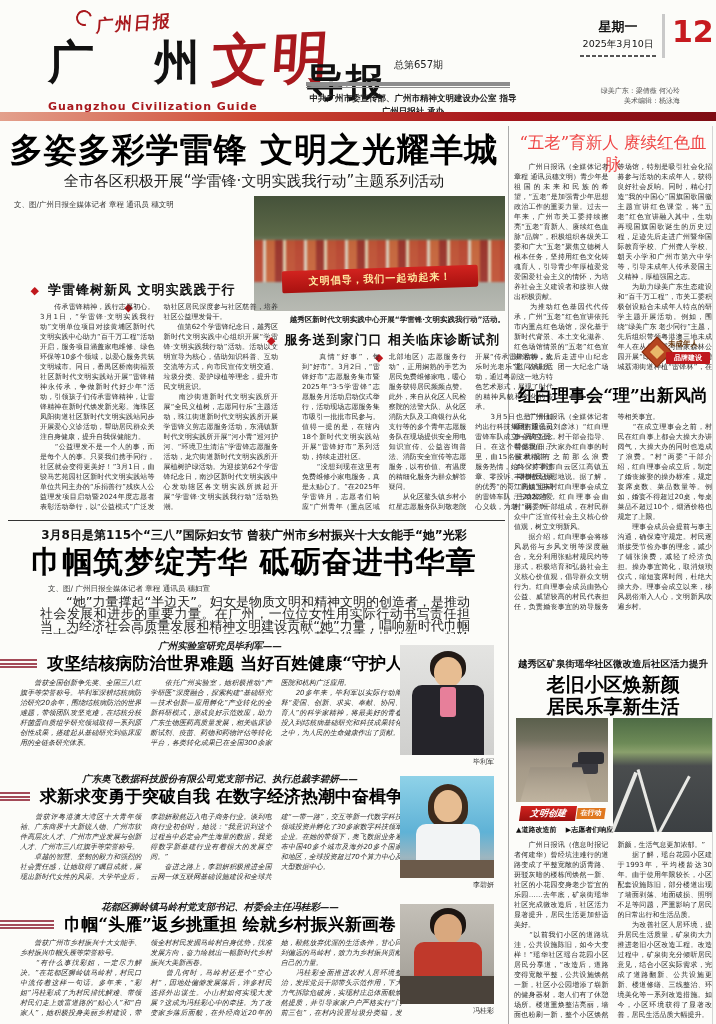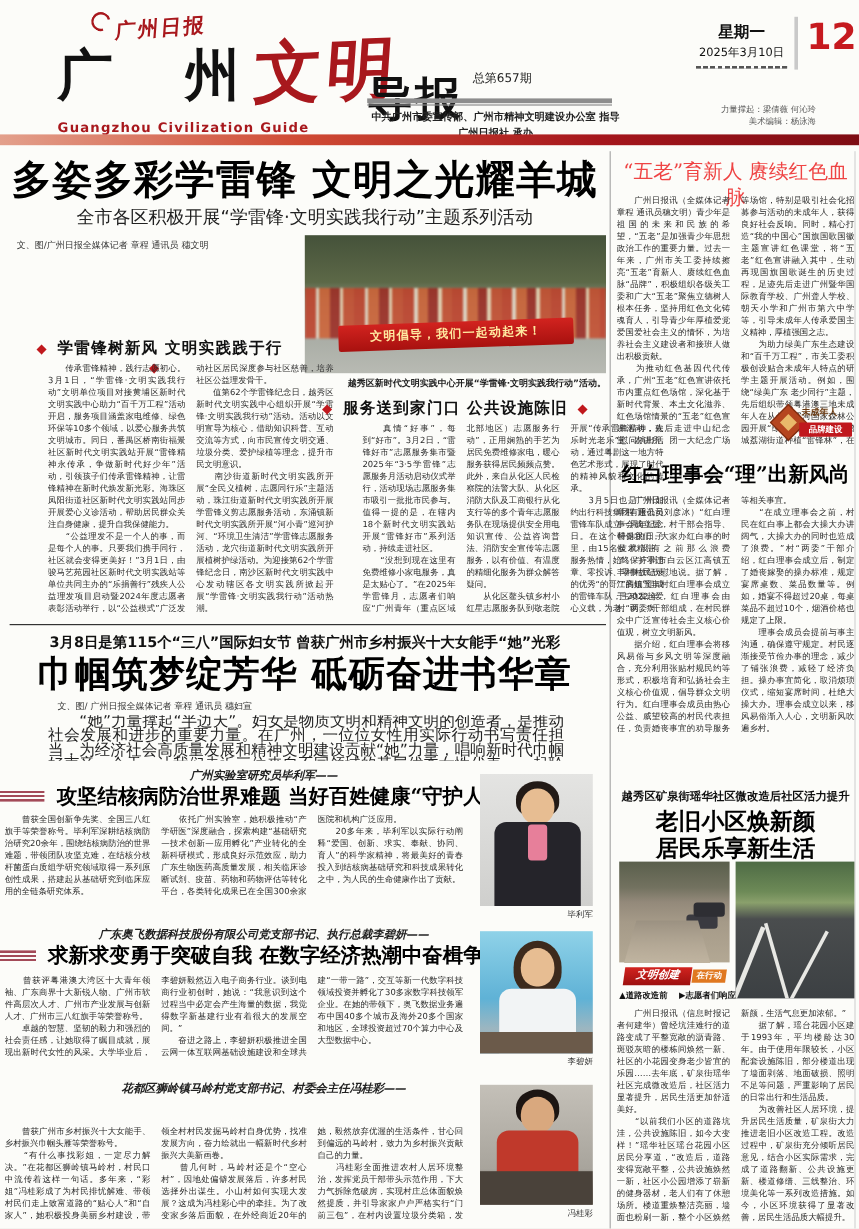--- a/index.html
+++ b/index.html
@@ -82,21 +82,21 @@
   
   .women-kicker { position:absolute; left:0; top:527px; width:508px; text-align:center; font-size:12px; font-weight:bold; color:#111; }
   .women-headline { position:absolute; left:0; top:542px; width:508px; text-align:center; font-size:30px; font-weight:900; color:#000; letter-spacing:1px; font-family:"DejaVu Serif",serif; }
   .women-byline { position:absolute; left:48px; top:584px; font-size:7.5px; color:#333; }
   .women-intro { position:absolute; left:40px; top:596px; width:430px; height:38px; font-size:13px; line-height:12px; text-align:justify; color:#222; white-space:pre-line; overflow:hidden; }
 
   .prof-kicker { position:absolute; width:440px; text-align:center; font-size:9.5px; font-style:italic; font-weight:bold; color:#222; font-family:"DejaVu Serif",serif; }
   .prof-head-row { position:absolute; width:460px; display:flex; align-items:center; justify-content:center; gap:10px; }
   .prof-headline { font-size:17px; font-weight:900; color:#000; white-space:nowrap; font-family:"DejaVu Serif",serif; }
   .stripe { height:9px; width:62px; background:repeating-linear-gradient(180deg,#a34a58 0 2px,rgba(0,0,0,0) 2px 3.5px); }
-  .prof-body { position:absolute; left:4px; width:382px; }
+  .prof-body { position:absolute; left:20px; width:382px;font-style:italic; }
   .prof-photo { position:absolute; left:400px; width:94px; overflow:hidden; }
   .prof-credit { position:absolute; width:94px; left:400px; text-align:right; font-size:7px; color:#333; }
 
   .photo-bi { background:linear-gradient(180deg,#e4e4e2,#cfcfcd); }
   .photo-li { background:linear-gradient(180deg,#8fd2e8 0%,#5fb2d6 55%,#9db6c0 80%,#7e97a4 100%); }
   .photo-feng { background:linear-gradient(180deg,#c4c0b8,#a8a49c 70%,#5d5147 92%); }
   .head-shape { position:absolute; border-radius:50% 50% 46% 46%; background:#e7bd92; }
   .hair-shape { position:absolute; border-radius:50% 50% 40% 40%; background:#221a16; }
   .body-shape { position:absolute; border-radius:10px 10px 0 0; }
 
@@ -123,21 +123,21 @@
     <div>广州日报社 承办</div>
   </div>
   <div class="date-block">
     <div class="date-weekday">星期一</div>
     <div class="date-date">2025年3月10日</div>
     <div class="date-rule"></div>
   </div>
   <div class="header-vline"></div>
   <div class="page-num">12</div>
   <div class="editors">
-    <div>力量撑起：梁倩薇 何沁玲</div>
+    <div>绿美广东：梁倩薇 何沁玲</div>
     <div>美术编辑：杨泳海</div>
   </div>
   <div class="red-band"></div>
 
   <div class="main-vline"></div>
   <div class="edge-vline"></div>
   <div class="lead-bottom-rule"></div>
 
   <div class="lead-headline">多姿多彩学雷锋 文明之光耀羊城</div>
   <div class="lead-subhead">全市各区积极开展“学雷锋·文明实践我行动”主题系列活动</div>
@@ -151,21 +151,21 @@
 
   <div class="sec-head sec1">
     <span class="diamond">◆</span><span>学雷锋树新风 文明实践践于行</span><span class="diamond">◆</span>
   </div>
   <div class="bodytext cols2 lead-left-body">　　传承雷锋精神，践行志愿初心。3月1日，“学雷锋·文明实践我行动”文明单位项目对接黄埔区新时代文明实践中心助力“百千万工程”活动开启，服务项目涵盖家电维修、绿色环保等10多个领域，以爱心服务共筑文明城市。同日，番禺区桥南街福景社区新时代文明实践站开展“雷锋精神永传承，争做新时代好少年”活动，引领孩子们传承雷锋精神，让雷锋精神在新时代焕发新光彩。海珠区凤阳街道社区新时代文明实践站同步开展爱心义诊活动，帮助居民群众关注自身健康，提升自我保健能力。
 　　“公益理发不是一个人的事，而是每个人的事。只要我们携手同行，社区就会变得更美好！”3月1日，由骏马艺苑园社区新时代文明实践站等单位共同主办的“乐捐善行”残疾人公益理发项目启动暨2024年度志愿者表彰活动举行，以“公益模式”广泛发动社区居民深度参与社区慈善，培养社区公益理发骨干。
 　　值第62个学雷锋纪念日，越秀区新时代文明实践中心组织开展“学雷锋·文明实践我行动”活动。活动以文明宣导为核心，借助知识科普、互动交流等方式，向市民宣传文明交通、垃圾分类、爱护绿植等理念，提升市民文明意识。
 　　南沙街道新时代文明实践所开展“全民义植树，志愿同行乐”主题活动，珠江街道新时代文明实践所开展学雷锋义剪志愿服务活动，东涌镇新时代文明实践所开展“河小青”巡河护河、“环境卫生清洁”学雷锋志愿服务活动，龙穴街道新时代文明实践所开展植树护绿活动。为迎接第62个学雷锋纪念日，南沙区新时代文明实践中心发动辖区各文明实践所掀起开展“学雷锋·文明实践我行动”活动热潮。</div>
 
   <div class="sec-head sec2">
-    <span class="diamond">◆</span><span>服务送到家门口 公共设施陈旧</span><span class="diamond">◆</span>
+    <span class="diamond">◆</span><span>服务送到家门口 相关临床诊断试剂</span><span class="diamond">◆</span>
   </div>
   <div class="bodytext cols3 lead-right-body">　　真情“好事”，每到“好市”。3月2日，“雷锋好市”志愿服务集市暨2025年“3·5学雷锋”志愿服务月活动启动仪式举行，活动现场志愿服务集市吸引一批批市民参与。值得一提的是，在辖内18个新时代文明实践站开展“雷锋好市”系列活动，持续走进社区。
 　　“没想到现在这里有免费维修小家电服务，真是太贴心了。”在2025年学雷锋月，志愿者们响应“广州青年（重点区域北部地区）志愿服务行动”，正用娴熟的手艺为居民免费维修家电，暖心服务获得居民频频点赞。此外，来自从化区人民检察院的法警大队、从化区消防大队及工商银行从化支行等的多个青年志愿服务队在现场提供安全用电知识宣传、公益咨询普法、消防安全宣传等志愿服务，以有价值、有温度的精细化服务为群众解答疑问。
 　　从化区鳌头镇乡村小红星志愿服务队到敬老院开展“传承雷锋精神，欢乐时光老乐”慰问演出活动，通过粤剧这一地方特色艺术形式，展现了时代的精神风貌和文化的传承。
 　　3月5日也是广州如约出行科技集团有限公司雷锋车队成立一周年纪念日。在这个特殊的日子里，由15名技术精湛、服务热情，始终保持零违章、零投诉、零事故纪录的优秀“的哥”“的姐”组成的雷锋车队，主动发起爱心义载，为老、弱、病、残、孕、幼等特殊群体提供暖心的服务。这支出租车行业的雷锋车队，以实际行动，以平凡人的力量，积极帮助有需要的人，践行雷锋精神。
 　　一张张温暖笑脸，一次次无私奉献，一个个暖心举动……在广州，雷锋精神已深深烙印在城市的肌理之中，滋润着每一个市民的心灵，让城市更具凝聚力和向心力。</div>
 
   <div class="r-head1">“五老”育新人 赓续红色血脉</div>
   <div class="bodytext cols2 wulao-body">　　广州日报讯（全媒体记者章程 通讯员穗文明）青少年是祖国的未来和民族的希望，“五老”是加强青少年思想政治工作的重要力量。过去一年来，广州市关工委持续擦亮“五老”育新人、赓续红色血脉“品牌”，积极组织各级关工委和广大“五老”聚焦立德树人根本任务，坚持用红色文化铸魂育人，引导青少年厚植爱党爱国爱社会主义的情怀，为培养社会主义建设者和接班人做出积极贡献。
 　　为推动红色基因代代传承，广州“五老”红色宣讲依托市内重点红色场馆，深化基于新时代背景、本土文化滋养、红色场馆情景的“五老”红色宣讲活动，先后走进中山纪念堂、农讲所、团一大纪念广场等场馆，特别是吸引社会化招募参与活动的未成年人，获得良好社会反响。同时，精心打造“我的中国心”国旗国歌国徽主题宣讲红色课堂，将“五老”红色宣讲融入其中，生动再现国旗国歌诞生的历史过程，足迹先后走进广州暨华国际教育学校、广州聋人学校、朝天小学和广州市第六中学等，引导未成年人传承爱国主义精神，厚植强国之志。
@@ -243,20 +243,25 @@
 　　奋进之路上，李碧妍积极推进全国云网一体互联网基础设施建设和全球共建“一带一路”，交互等新一代数字科技领域投资并孵化了30多家数字科技领军企业。在她的带领下，奥飞数据业务遍布中国40多个城市及海外20多个国家和地区，全球投资超过70个算力中心及大型数据中心。</div>
   <div class="prof-photo photo-li p2">
     <div class="hair-shape" style="left:28px;top:8px;width:40px;height:44px;background:#3d2a1c;"></div>
     <div class="head-shape" style="left:34px;top:14px;width:28px;height:32px;"></div>
     <div class="body-shape" style="left:16px;top:48px;width:64px;height:54px;background:#f2f4f5;"></div>
     <div class="body-shape" style="left:0;top:84px;width:94px;height:18px;background:#6b5a4a;border-radius:0;"></div>
   </div>
   <div class="prof-credit c2">李碧妍</div>
 
   <div class="prof-kicker k3">花都区狮岭镇马岭村党支部书记、村委会主任冯桂彩——</div>
+  <div class="prof-head-row h3r">
+    <div class="stripe"></div>
+    <div class="prof-headline">巾帼“头雁”返乡挑重担 绘就乡村振兴新画卷</div>
+    <div class="stripe"></div>
+  </div>
   <div class="bodytext cols3 prof-body b3">　　曾获广州市乡村振兴十大女能手、乡村振兴巾帼头雁等荣誉称号。
 　　“有什么事找彩姐，一定尽力解决。”在花都区狮岭镇马岭村，村民口中流传着这样一句话。多年来，“彩姐”冯桂彩成了为村民排忧解难、带领村民们走上致富道路的“贴心人”和“自家人”，她积极投身美丽乡村建设，带领全村村民发掘马岭村自身优势，找准发展方向，奋力绘就出一幅新时代乡村振兴大美新画卷。
 　　曾几何时，马岭村还是个“空心村”，因地处偏僻发展落后，许多村民选择外出谋生。小山村如何实现大发展？这成为冯桂彩心中的牵挂。为了改变家乡落后面貌，在外经商近20年的她，毅然放弃优渥的生活条件，甘心回到偏远的马岭村，致力为乡村振兴贡献自己的力量。
 　　冯桂彩全面推进农村人居环境整治，发挥党员干部带头示范作用，下大力气拆除危破房，实现村庄总体面貌焕然提质，并引导家家户户严格实行“门前三包”，在村内设置垃圾分类箱，发动村民参与垃圾分类工作，推动村里人居环境焕然一新。
 　　如今，昔日名不见经传的偏远小村，已蜕变成为流量爆棚的“网红打卡地”，先后获评“广州市美丽乡村”、广东省“一村一品、一镇一业”休闲农业专业村、广州市“幸福村”以及广东省民主法治示范村、广州巾帼头雁村等多项荣誉称号。</div>
   <div class="prof-photo photo-feng p3">
     <div class="hair-shape" style="left:30px;top:4px;width:36px;height:30px;background:#1c1512;"></div>
     <div class="head-shape" style="left:34px;top:10px;width:28px;height:30px;background:#d9a87e;"></div>
     <div class="body-shape" style="left:14px;top:38px;width:68px;height:46px;background:#c0392b;"></div>
     <div class="body-shape" style="left:0;top:72px;width:94px;height:28px;background:#4a423a;border-radius:0;"></div>

